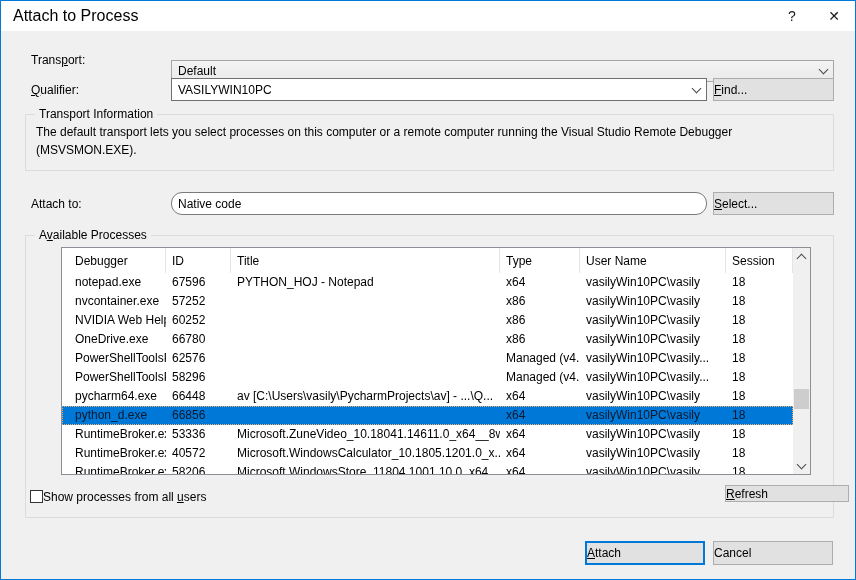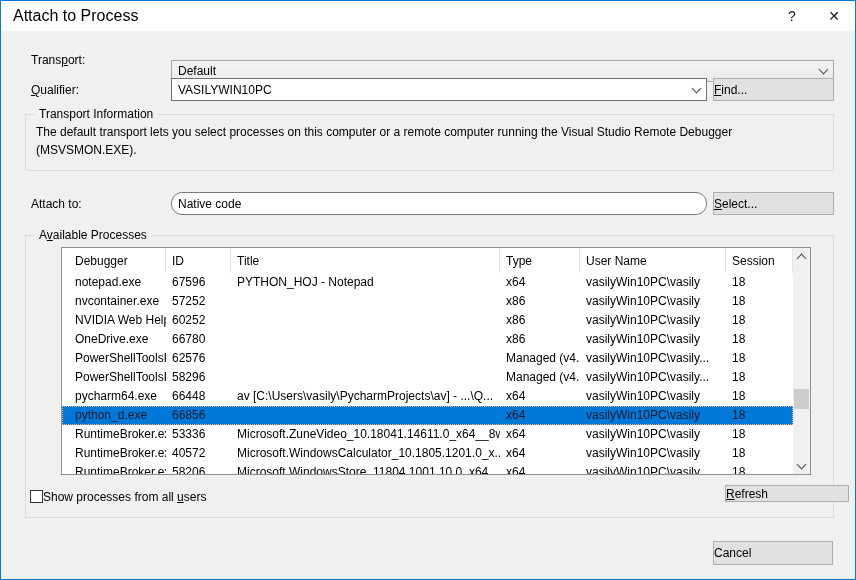--- a/index.html
+++ b/index.html
@@ -225,17 +225,20 @@
   </div>
 
   <div class="checkbox-row">
     <span class="checkbox"></span>
     <span><span>Show processes from all </span><u>u</u><span>sers</span></span>
   </div>
 
   <div class="btn btn-refresh">
       <span><span></span><u>R</u><span>efresh</span></span>
     </div>
+  <div class="btn btn-attach">
+      <span><span></span><u>A</u><span>ttach</span></span>
+    </div>
   <div class="btn btn-cancel">
       <span>Cancel</span>
     </div>
 
 </div>
 
 </body></html>

